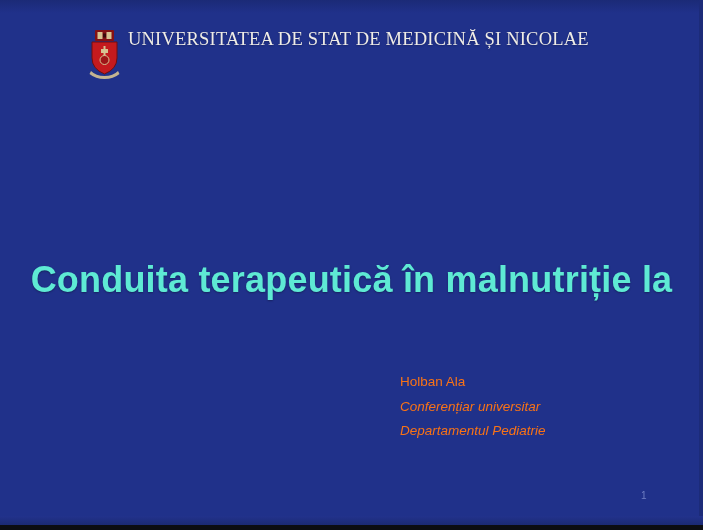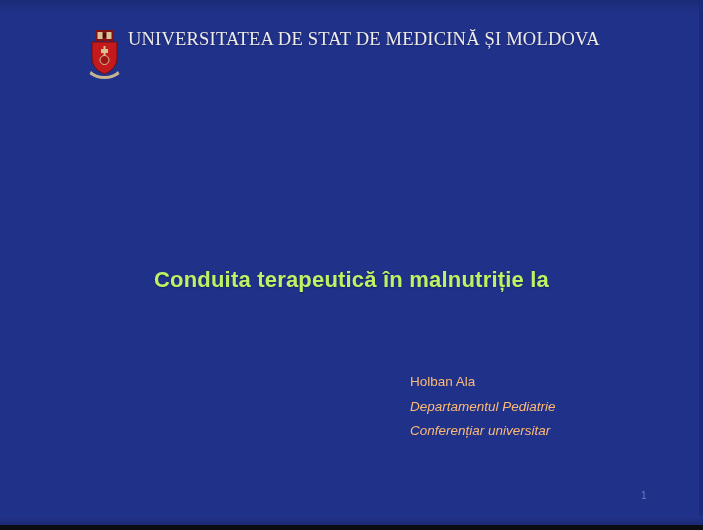--- a/index.html
+++ b/index.html
@@ -69,33 +69,33 @@
     white-space: nowrap;
     text-shadow: 0 1px 2px rgba(0,0,0,0.25);
   }
 
   .title {
     position: absolute;
     top: 262px;
     left: 0;
     width: 703px;
     text-align: center;
-    color: #bef264;
+    color: #5eead4;
     font-weight: bold;
-    font-size: 22px;
+    font-size: 36px;
     line-height: 36px;
     letter-spacing: 0.2px;
     text-shadow: 0 1px 2px rgba(0,0,0,0.3);
   }
 
   .author {
     position: absolute;
     top: 370px;
-    left: 410px;
-    color: #fdba74;
+    left: 400px;
+    color: #f97316;
     font-size: 13.5px;
     line-height: 24.5px;
   }
   .author .italic {
     font-style: italic;
   }
 
   .page-num {
     position: absolute;
     top: 490px;
@@ -119,32 +119,32 @@
       <rect x="18.5" y="3" width="5" height="7" fill="#d6c391"></rect>
       <rect x="15" y="4.5" width="3" height="4" fill="#3a0a0b"></rect>
 
       <path d="M4 13 h25 v16 q0 11 -12.5 16 Q4 40 4 29 Z" fill="#c41a1e" stroke="#6e0e10" stroke-width="1"></path>
       <path d="M13 20 h7 v4 h-7 z M15.5 17 h2 v10 h-2 z" fill="#d6c391"></path>
       <circle cx="16.5" cy="31" r="4.5" fill="#9e1517" stroke="#d6c391" stroke-width="1"></circle>
 
       <path d="M3 42 q5 5 13.5 5 q8.5 0 13.5 -5 l1.5 3 q-6 5 -15 5 q-9 0 -15 -5 Z" fill="#d6c391" opacity="0.9"></path>
     </svg>
     <div class="header-text">
-      <div>UNIVERSITATEA DE STAT DE MEDICINĂ ȘI MOLDOVA</div>
+      <div>UNIVERSITATEA DE STAT DE MEDICINĂ ȘI NICOLAE</div>
     </div>
   </div>
 
   <div class="title">
     <div>Conduita terapeutică în malnutriție la</div>
   </div>
 
   <div class="author">
     <div>Holban Ala</div>
+    <div class="italic">Conferențiar universitar</div>
     <div class="italic">Departamentul Pediatrie</div>
-    <div class="italic">Conferențiar universitar</div>
   </div>
 
   <div class="page-num">1</div>
 
   <div class="right-shade"></div>
   <div class="bottom-shade"></div>
   <div class="bottom-black"></div>
 
 </div>
 

